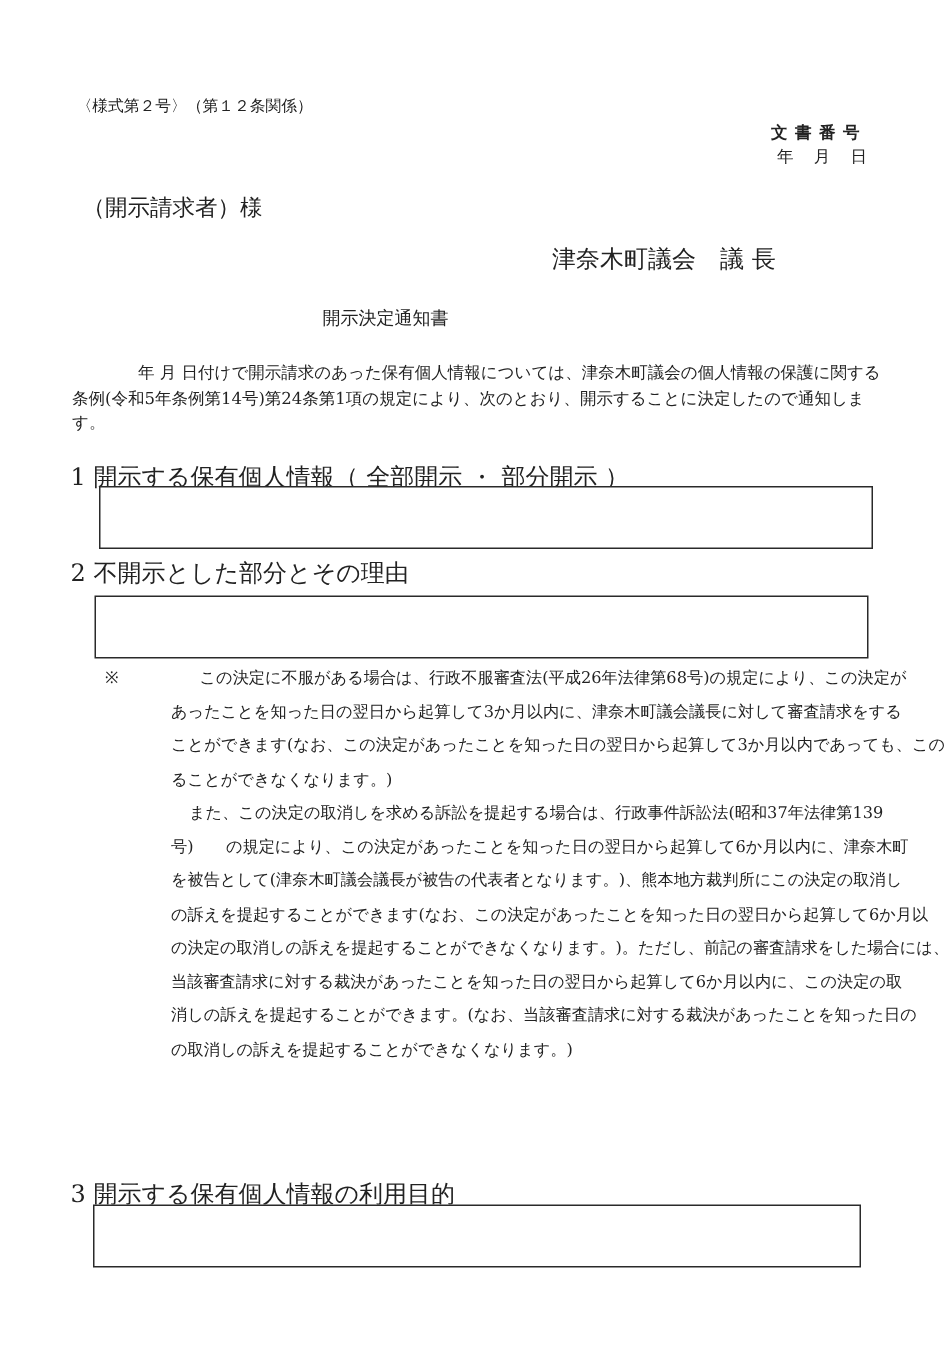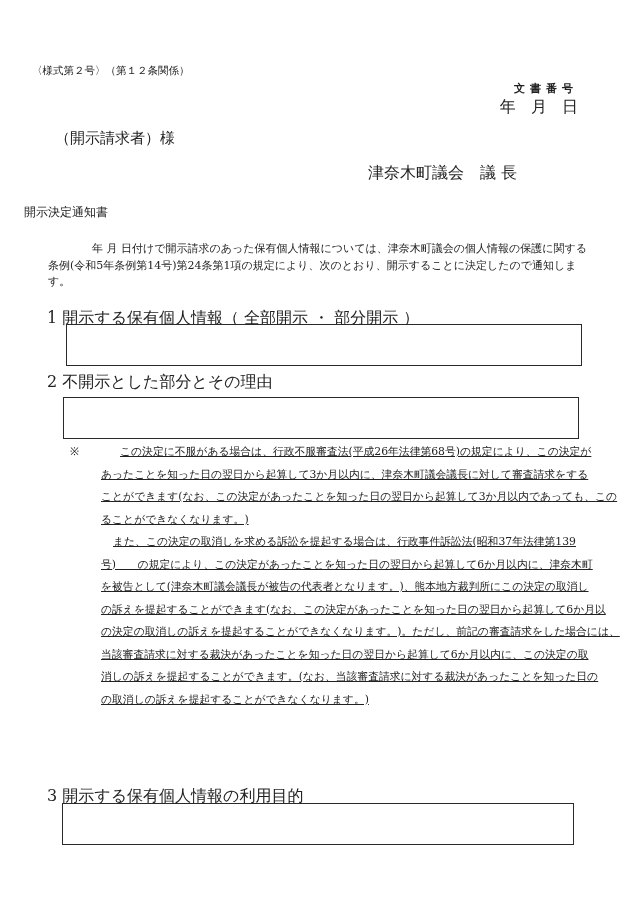--- a/index.html
+++ b/index.html
@@ -10,26 +10,26 @@
     body {
       width: 630px;
       height: 903px;
       position: relative;
       overflow: hidden;
       font-family: "DejaVu Serif", "Liberation Serif", serif;
       color: #222222;
       font-size: 11px;
     }
     .abs { position: absolute; white-space: nowrap; }
-    .form-no { left: 32px; top: 64px; font-size: 10.5px; }
+    .form-no { left: 51px; top: 64px; font-size: 10.5px; }
     .doc-no { right: 52px; top: 81px; font-size: 11px; letter-spacing: 5px; font-weight: bold; }
-    .doc-date { right: 52px; top: 97px; font-size: 16px; word-spacing: 10px; }
+    .doc-date { right: 52px; top: 97px; font-size: 11px; word-spacing: 10px; }
     .recipient { left: 55px; top: 129px; font-size: 15px; }
     .sender { left: 368px; top: 163px; font-size: 16px; }
-    .title { left: 0; width: 514px; top: 204px; font-size: 12px; margin-left: 24px; }
+    .title { left: 0; width: 514px; text-align: center; top: 204px; font-size: 12px; }
     .body-para {
       position: absolute;
       left: 48px;
       width: 540px;
       top: 241px;
       font-size: 11px;
       line-height: 16.5px;
       white-space: normal;
     }
     .body-para .indent { display: inline-block; width: 44px; }
@@ -48,21 +48,21 @@
     .box3 { left: 62px; top: 803px; width: 512px; height: 42px; }
     .note {
       position: absolute;
       left: 70px;
       top: 441px;
       width: 520px;
       font-size: 10.8px;
       line-height: 22.5px;
     }
     .note-mark { position: absolute; left: 0; top: 0; }
-    .note-body { margin-left: 31px; white-space: normal; text-decoration: underline; }
+    .note-body { margin-left: 44px; white-space: normal; }
     .note-line { display: block; white-space: nowrap; }
     .note-line.first { text-indent: 19px; }
     .note-line.para2 { text-indent: 12px; }
   </style>
 </head>
 <body>
 
 <div class="abs form-no">〈様式第２号〉（第１２条関係）</div>
 <div class="abs doc-no">文書番号</div>
 <div class="abs doc-date">年 月 日</div>

